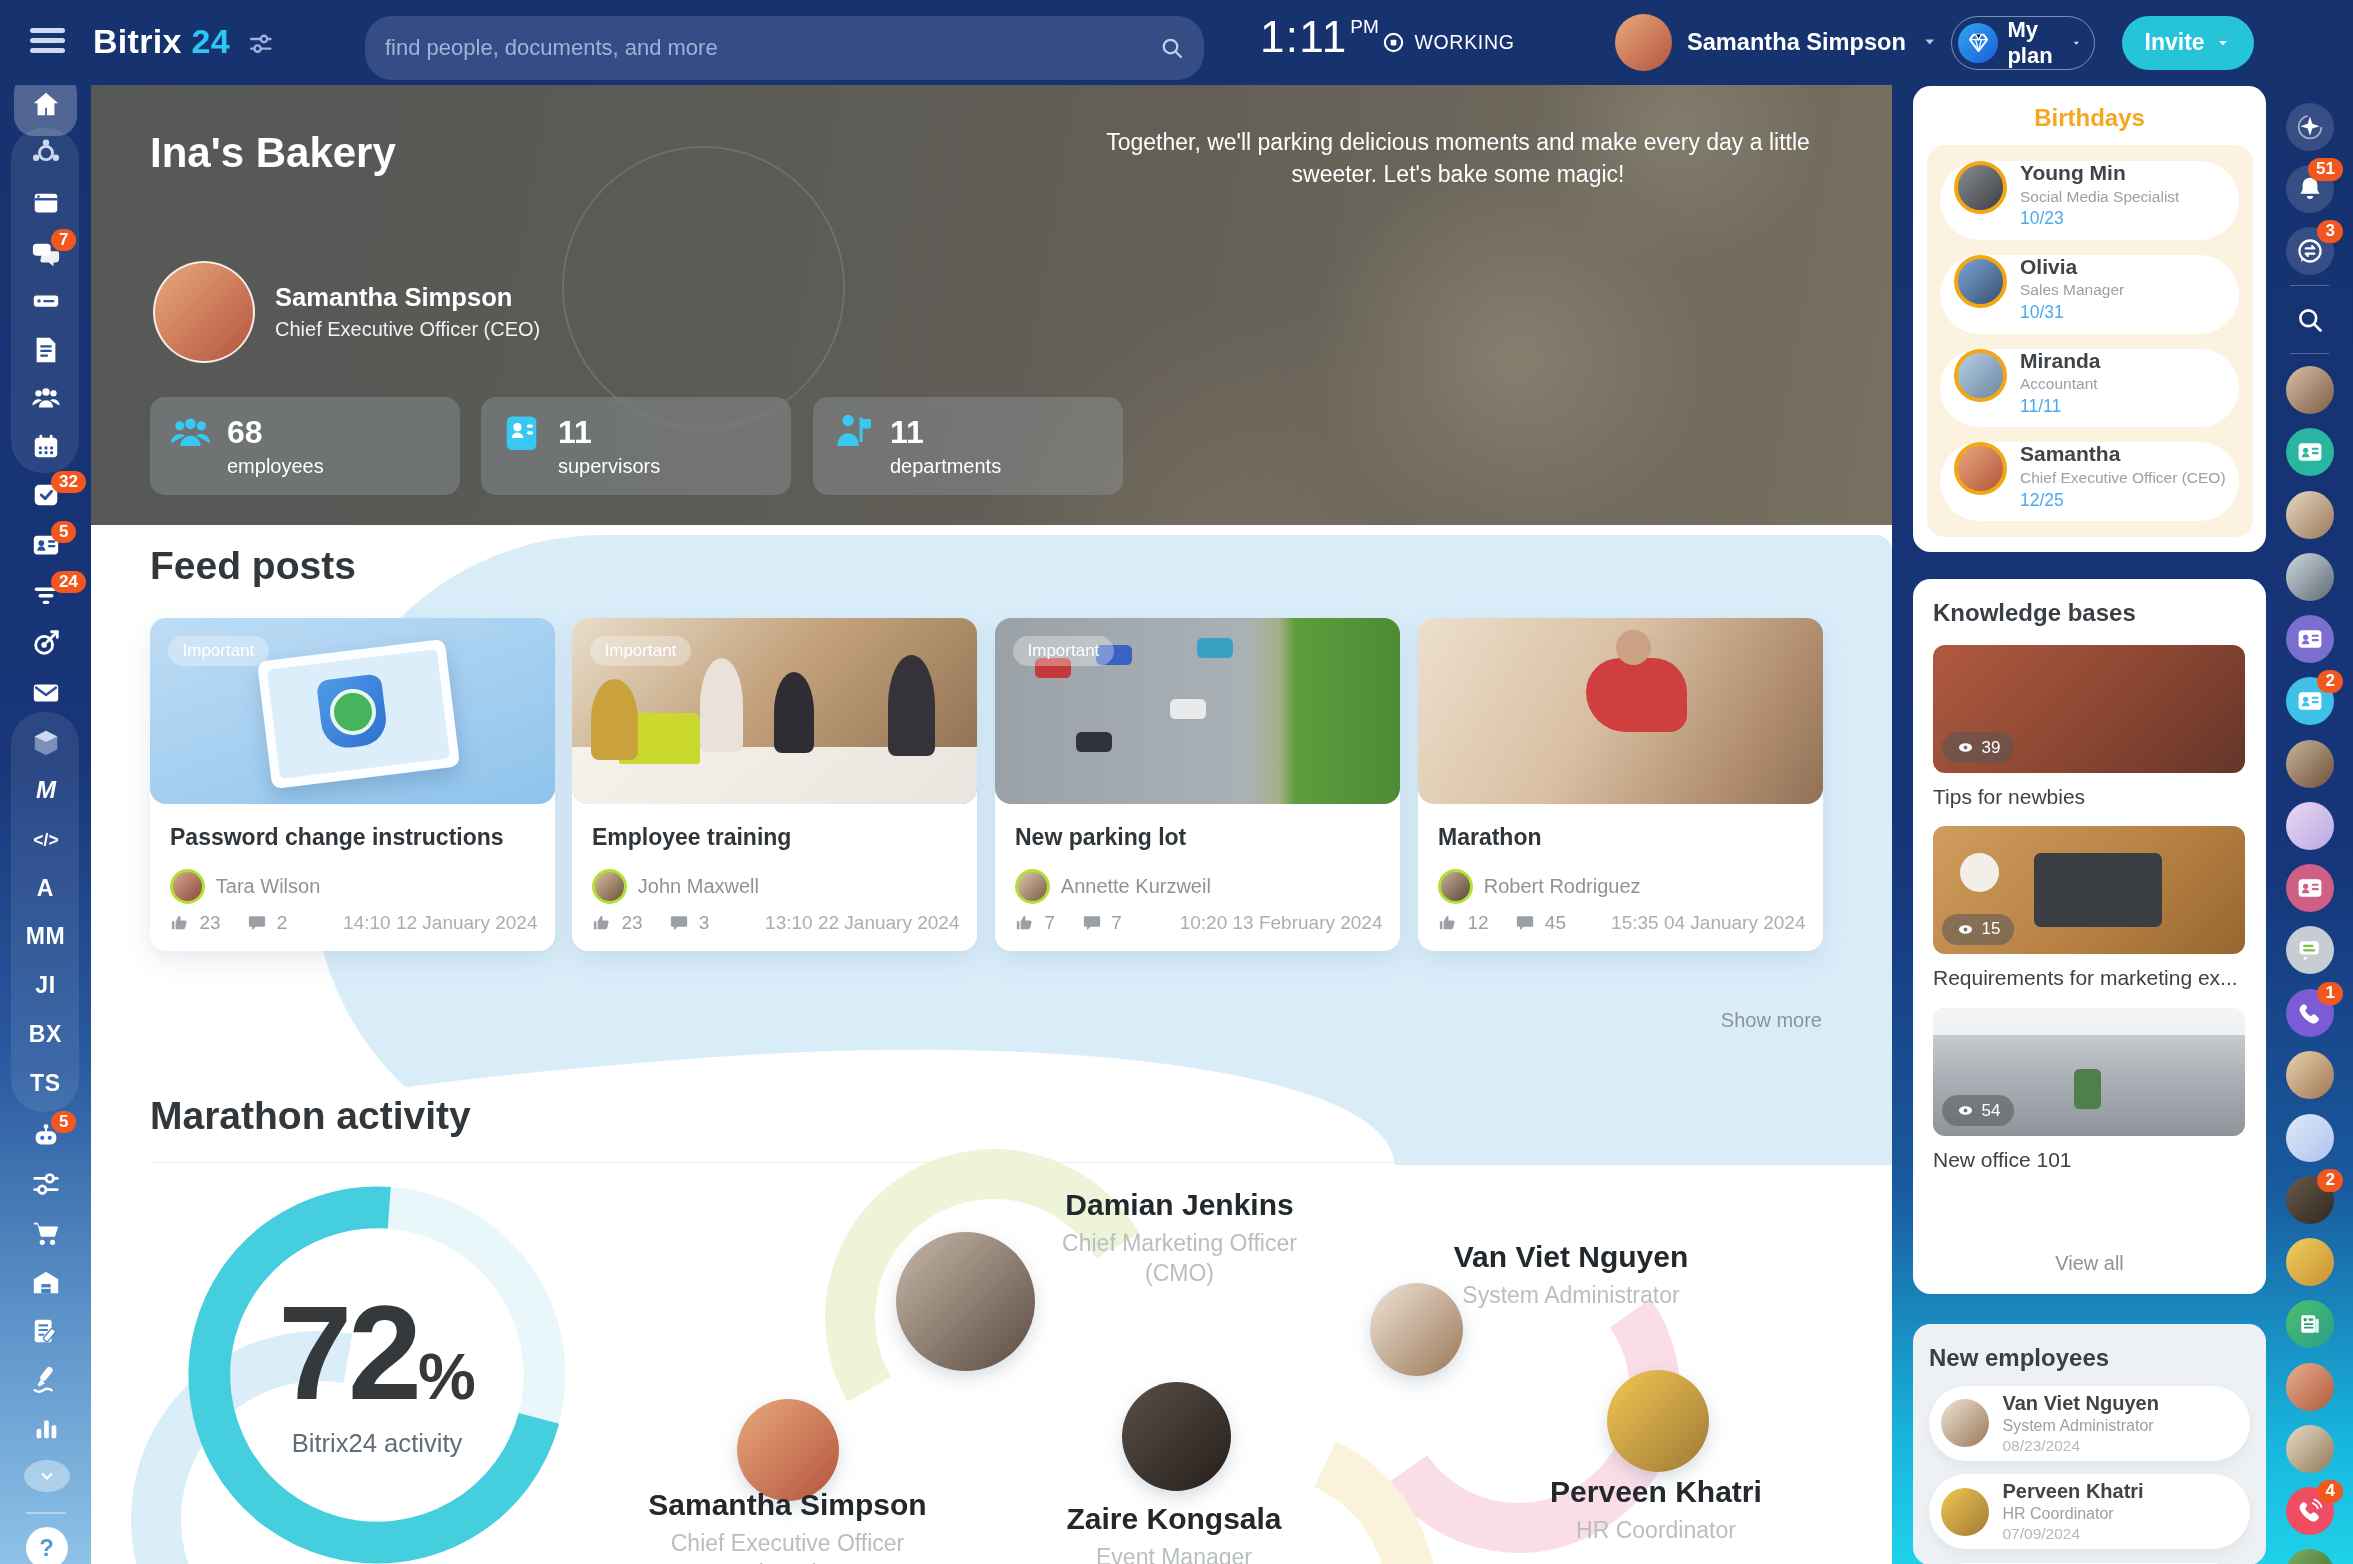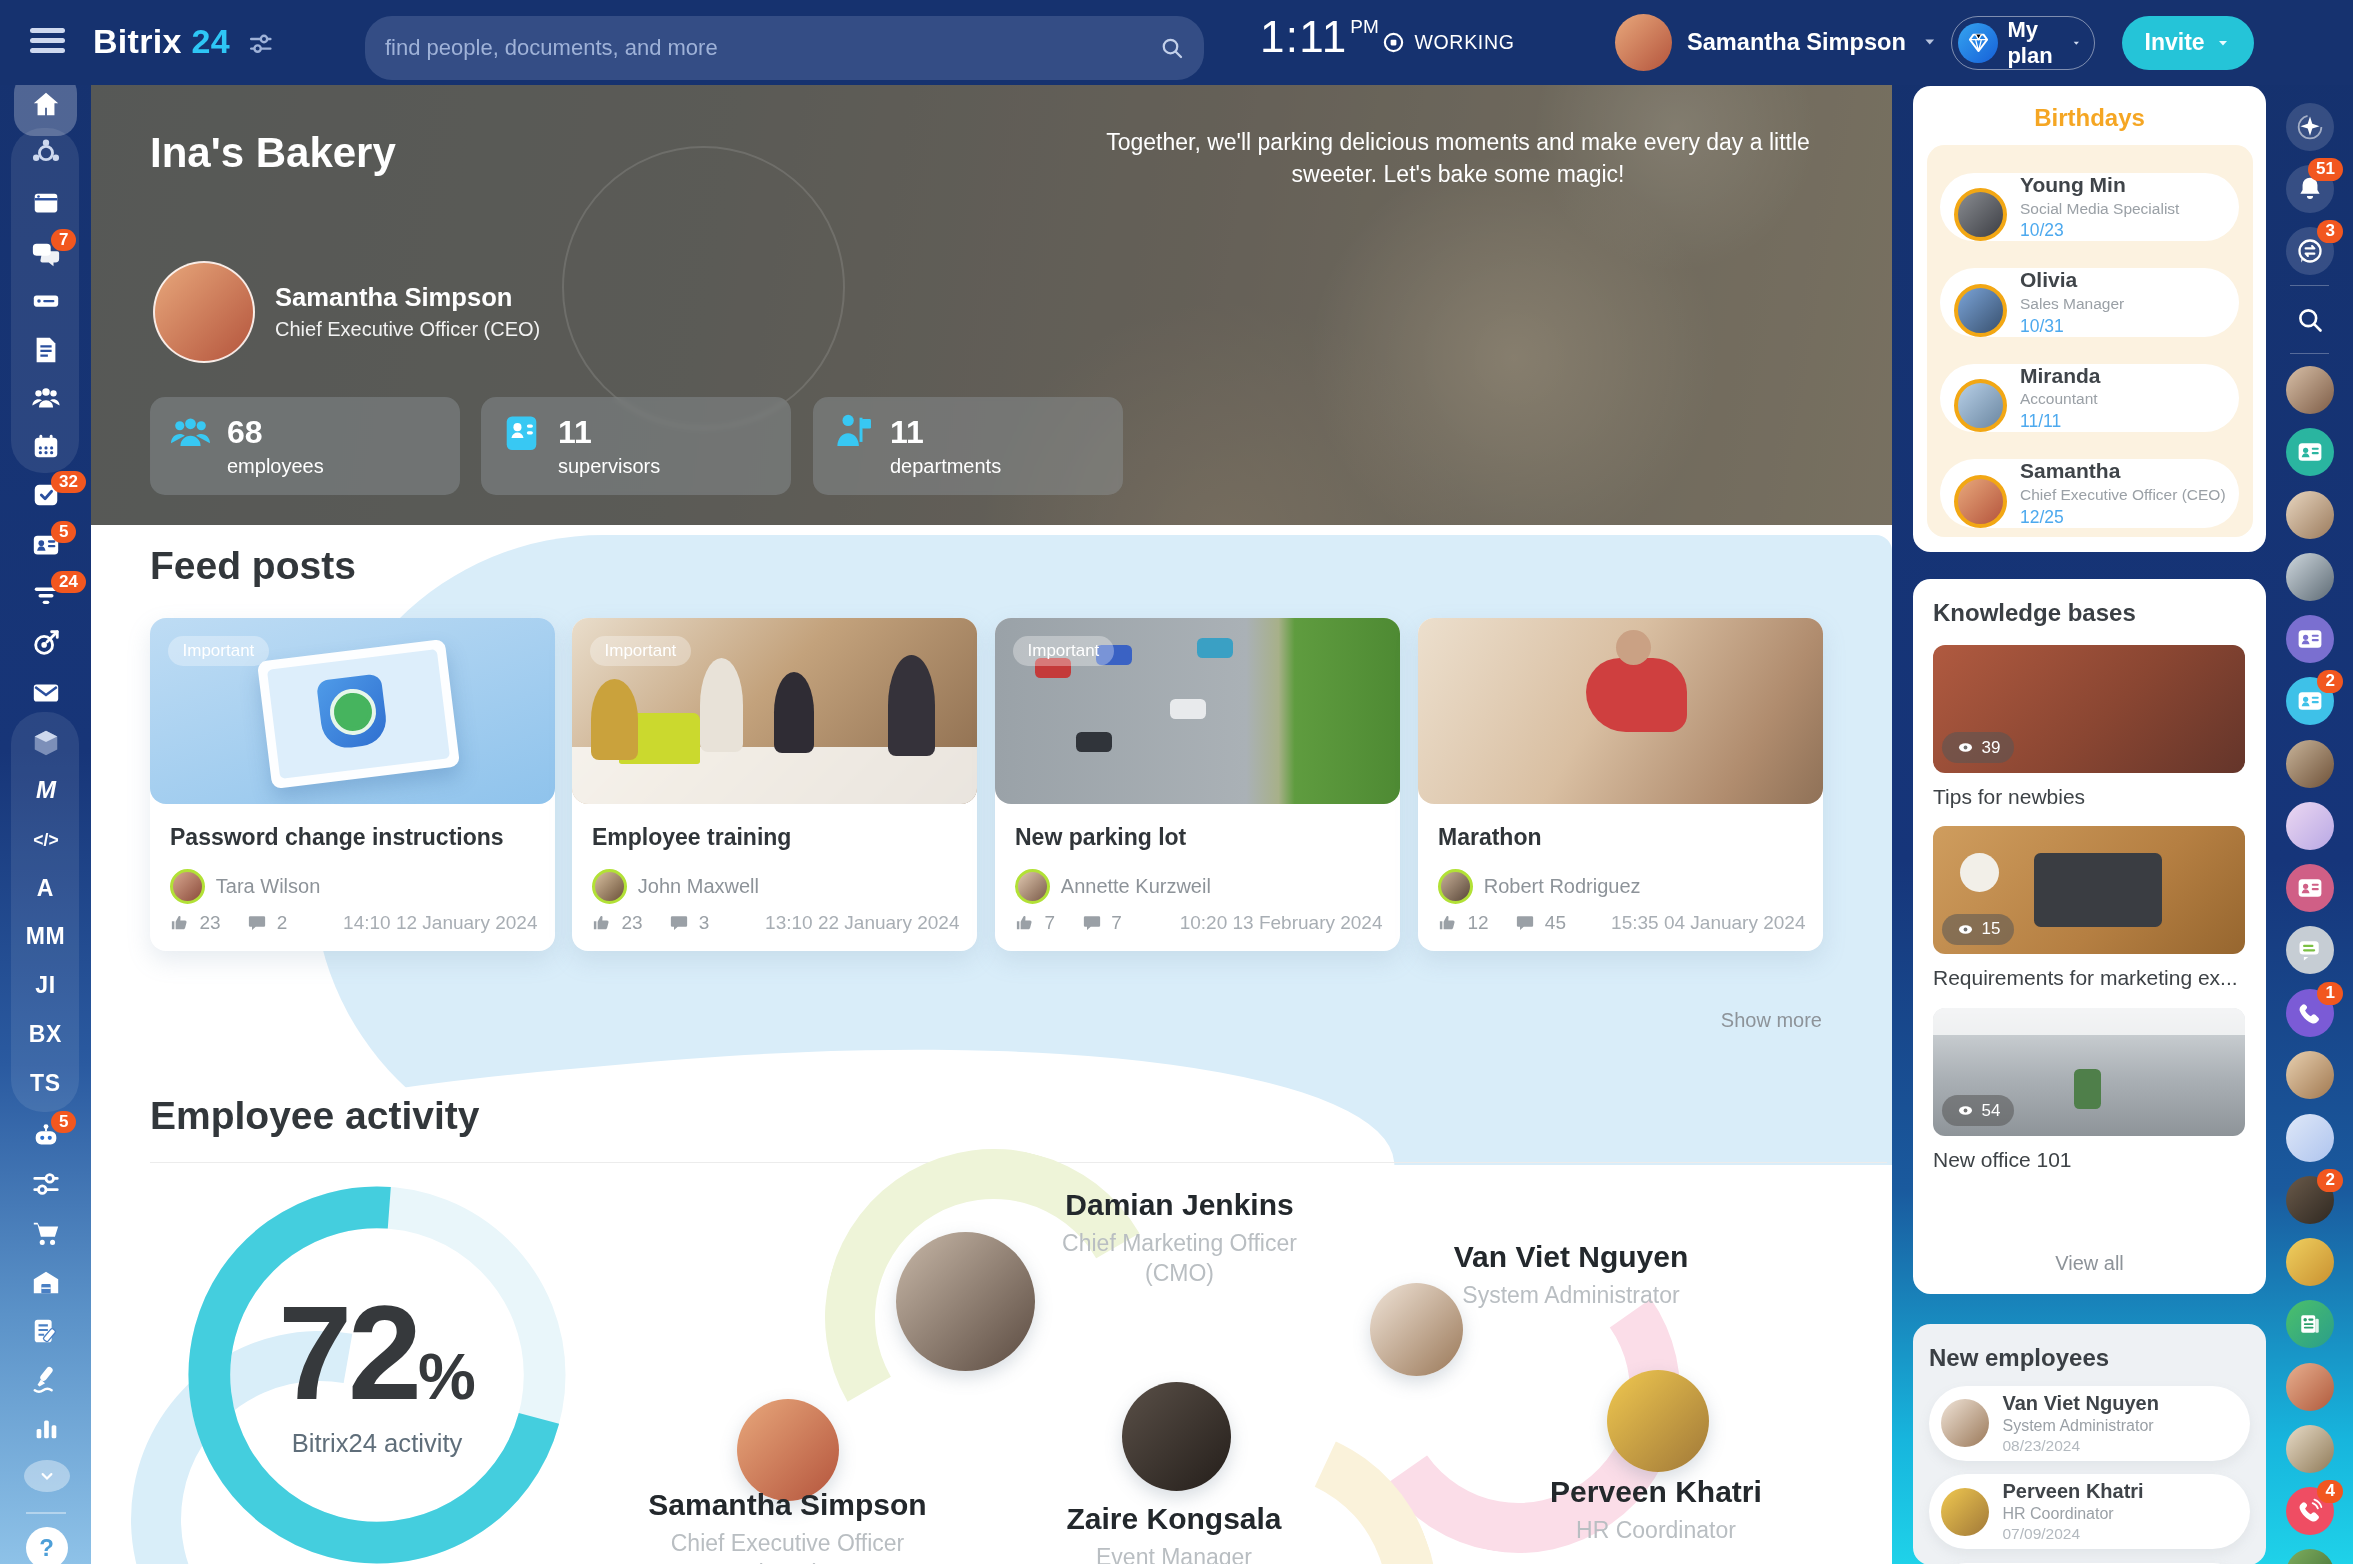--- a/index.html
+++ b/index.html
@@ -138,21 +138,21 @@
 
   
   .wcard { position:absolute; left:1913px; width:353px; background:#fff; border-radius:17.5px; z-index:20; }
   .bday { top:86px; height:466px;
     background-image:radial-gradient(circle 3.4px at 40px 377px, #f8d8e0 40%, transparent 50%),
       radial-gradient(circle 3.4px at 310px 121px, #d8e8f8 40%, transparent 50%),
       radial-gradient(circle 3.4px at 290px 431px, #f8ecd0 40%, transparent 50%), linear-gradient(#fff,#fff); }
   .bday h4 { text-align:center; margin-top:17.5px; font-size:24px; font-weight:bold; color:#f5a623; }
   .bday-inner { position:absolute; left:13.5px; right:13.5px; top:59px; bottom:15px; background:#fcf2e0; border-radius:17.5px;
     padding:16px 13.5px; display:flex; flex-direction:column; gap:15px; }
-  .brow { background:#fff; border-radius:673px; height:83px; display:flex; align-items:flex-end; padding:0 13.5px; gap:13.5px; cursor:pointer;margin-top:12px; }
+  .brow { background:#fff; border-radius:673px; height:83px; display:flex; align-items:flex-start; padding:0 13.5px; gap:13.5px; cursor:pointer; }
   .bava { width:53px; height:53px; border-radius:50%; border:4.7px solid #f2a714; flex:none; }
   .brow .nm { font-size:21px; font-weight:bold; color:#3f4449; }
   .brow .rl { font-size:15.5px; color:#9aa0a6; margin-top:2.7px; white-space:nowrap; }
   .brow .dt { font-size:17.5px; color:#4da9ee; margin-top:2.7px; }
   .kb { top:579px; height:715px; padding:0 20px; }
   .kb h4, .ne h4 { font-size:24px; font-weight:bold; color:#3a3f44; margin-top:20px; }
   .kbtile { position:relative; margin-top:17.5px; cursor:pointer; }
   .kbimg { position:relative; width:312px; height:128px; border-radius:12px; overflow:hidden; }
   .kb1 { background:linear-gradient(135deg,#b05a40 0%,#8a4632 55%,#64352a 100%); }
   .kb2 { background:linear-gradient(135deg,#cf9d5e 0%,#b57f42 60%,#96662f 100%); }
@@ -582,21 +582,21 @@
       <svg viewBox="0 0 32 32">
           <path d="M5 5h22a2 2 0 0 1 2 2v13a2 2 0 0 1-2 2H14l-6 5v-5H5a2 2 0 0 1-2-2V7a2 2 0 0 1 2-2z" fill="#9aa0a6"></path>
         </svg>
         <span class="cnt">45</span>
       <span class="ts">15:35 04 January 2024</span>
     </div>
   </div>
 
   <div class="showmore">Show more</div>
 
-  <div class="h2" style="left:59px;top:1009px">Employee activity</div>
+  <div class="h2" style="left:59px;top:1009px">Marathon activity</div>
   <div class="divline"></div>
 
   <div class="ring" style="left:40px;top:1246px;width:377px;height:377px;border-top-color:#d9eef9;border-left-color:#d9eef9;transform:rotate(-35deg)"></div>
   <div class="ring" style="left:734px;top:1064px;width:337px;height:337px;border-top-color:#eef4d8;border-left-color:#eef4d8;transform:rotate(15deg)"></div>
   <div class="ring" style="left:1266px;top:1145px;width:323px;height:323px;border-right-color:#fbdde8;border-bottom-color:#fbdde8;transform:rotate(10deg)"></div>
   <div class="ring" style="left:996px;top:1340px;width:350px;height:350px;border-bottom-color:#faf2da;border-right-color:#faf2da;transform:rotate(-20deg)"></div>
   <div class="ring" style="left:1623px;top:1232px;width:350px;height:350px;border-right-color:#def3f9;border-top-color:#def3f9;transform:rotate(55deg)"></div>
 
   <div class="donut-wrap">
     <svg width="404" height="404" viewBox="0 0 600 600">

